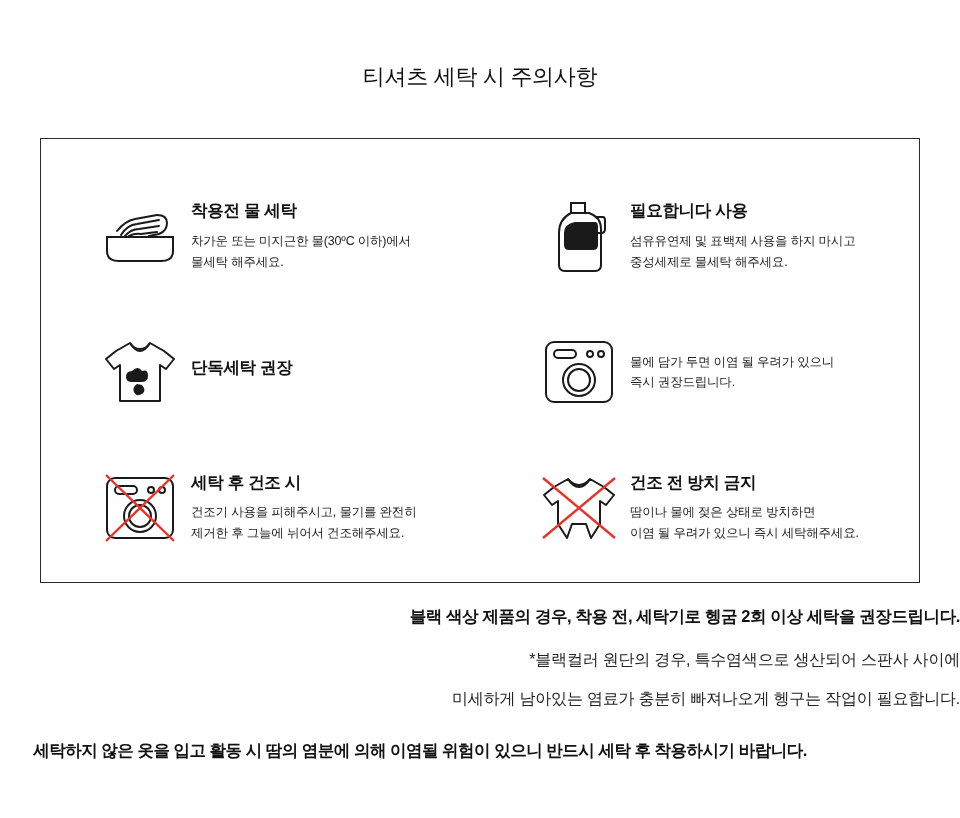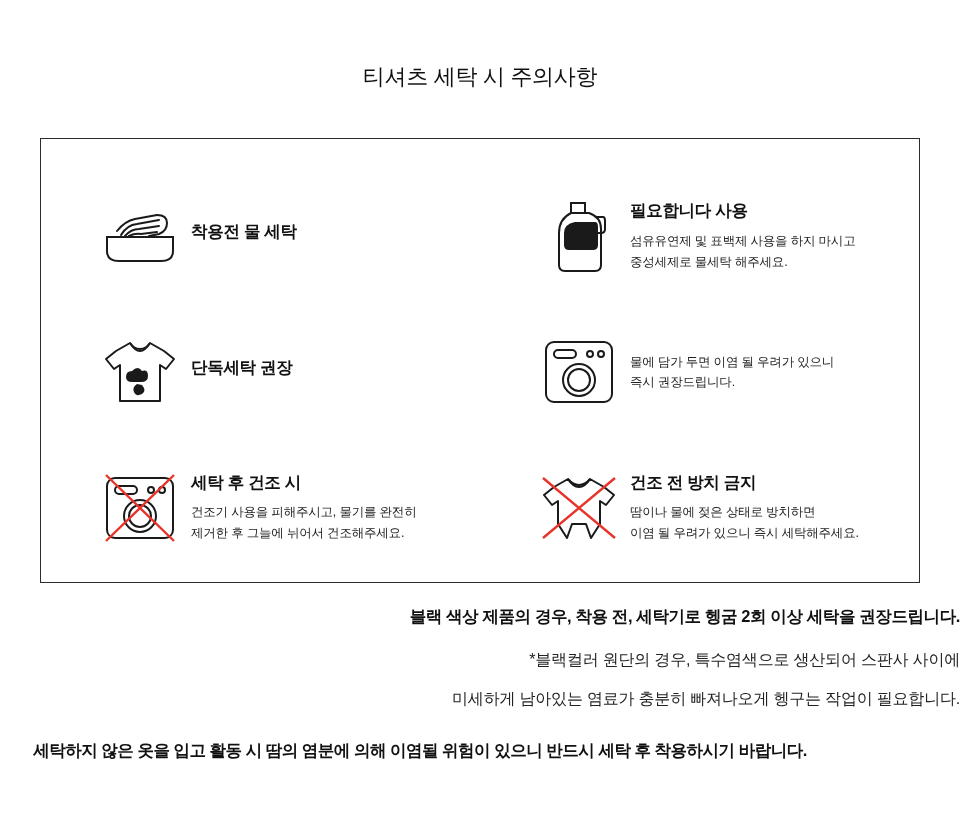--- a/index.html
+++ b/index.html
@@ -132,20 +132,22 @@
             <path d="M4 30 L70 30" fill="none" stroke="#1a1a1a" stroke-width="2"></path>
             <path d="M14 24 Q22 14 32 12 L54 8" fill="none" stroke="#1a1a1a" stroke-width="2" stroke-linecap="round"></path>
             <path d="M18 28 Q24 18 34 17 L56 13" fill="none" stroke="#1a1a1a" stroke-width="2" stroke-linecap="round"></path>
             <path d="M22 29 Q28 22 36 22 L56 19" fill="none" stroke="#1a1a1a" stroke-width="2" stroke-linecap="round"></path>
             <path d="M26 29 Q32 26 38 27 L54 25" fill="none" stroke="#1a1a1a" stroke-width="2" stroke-linecap="round"></path>
             <path d="M54 8 Q64 8 64 16 Q64 24 56 27 L46 29" fill="none" stroke="#1a1a1a" stroke-width="2" stroke-linecap="round"></path>
           </svg>
         </div>
         <div class="text">
           <p class="heading">착용전 물 세탁</p>
+          <p class="desc">차가운 또는 미지근한 물(30ºC 이하)에서
+물세탁 해주세요.</p>
         </div>
       </div>
 
       <div class="cell">
         <div class="icon">
           <svg width="56" height="76" viewBox="0 0 56 76">
             <path d="M20 4 L34 4 L34 14 L20 14 Z" fill="none" stroke="#1a1a1a" stroke-width="2"></path>
             <path d="M20 14 Q8 20 8 34 L8 66 Q8 72 14 72 L44 72 Q50 72 50 66 L50 30 Q50 18 38 14 Z" fill="none" stroke="#1a1a1a" stroke-width="2"></path>
             <path d="M14 34 Q14 26 24 24 L44 24 Q46 24 46 28 L46 46 Q46 50 42 50 L18 50 Q14 50 14 46 Z" fill="#1a1a1a" stroke="#1a1a1a" stroke-width="2"></path>
             <path d="M44 18 L52 18 Q54 18 54 22 L54 30 Q54 34 50 34 L46 34" fill="none" stroke="#1a1a1a" stroke-width="2"></path>

